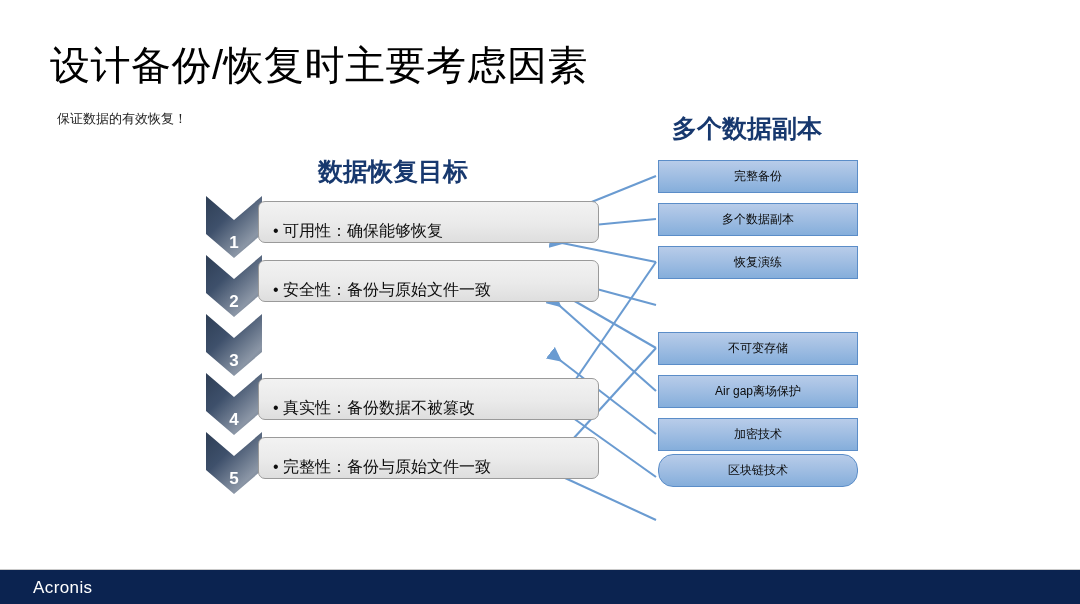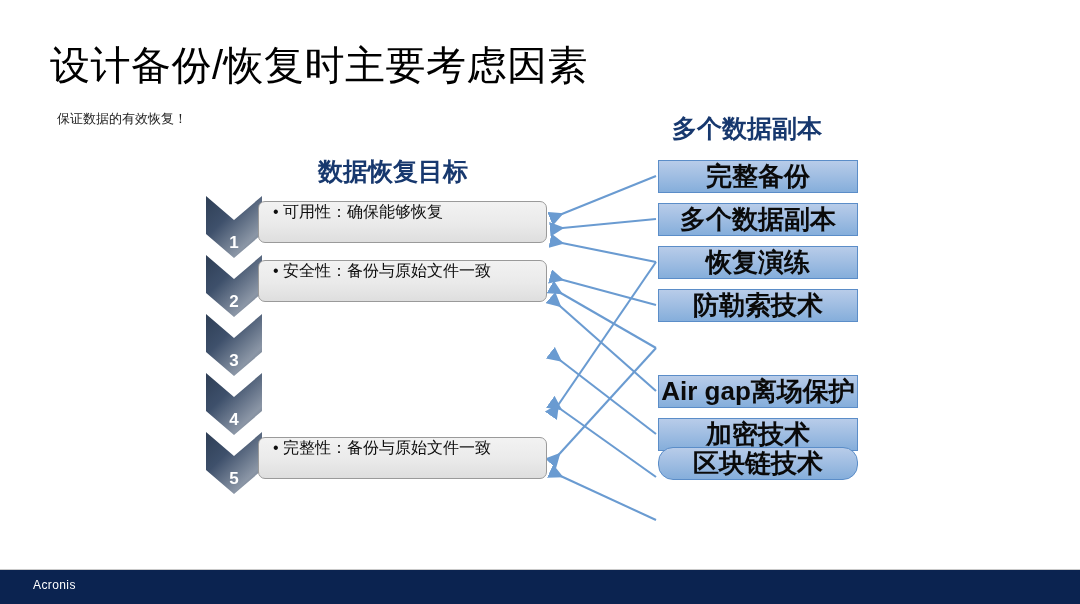--- a/index.html
+++ b/index.html
@@ -47,53 +47,53 @@
     clip-path:polygon(0 0,28px 24px,56px 0,56px 38px,28px 62px,0 38px);
   }
   .chev-num{
     position:absolute;left:0;top:0;width:56px;height:62px;
     display:flex;align-items:flex-end;justify-content:center;
     padding-bottom:5px;box-sizing:border-box;
     color:#ffffff;font-size:17px;font-weight:bold;
     pointer-events:none;
   }
   .goal-box{
-    position:absolute;left:52px;top:5px;width:289px;height:42px;
+    position:absolute;left:52px;top:5px;width:341px;height:42px;
     background:linear-gradient(180deg,#f2f2f2 0%,#eaeaea 55%,#dedede 100%);
     border:1.3px solid #9a9a9a;border-radius:7px;
     box-sizing:border-box;
-    display:flex;align-items:flex-start;
+    display:flex;align-items:flex-end;
   }
   .goal-text{
     font-size:16px;color:#0d0d0d;padding-left:14px;white-space:nowrap;
   }
   .goal-text::before{content:"• ";}
 
   
   #right-list{position:absolute;left:658px;top:160px;width:200px;height:380px;}
   .req-box{
     position:absolute;left:0;width:200px;height:33px;
     background:linear-gradient(180deg,#b8cce9 0%,#9fbde2 50%,#85aedb 100%);
     border:1.2px solid #5b8dc8;
     box-sizing:border-box;
     display:flex;align-items:center;justify-content:center;
   }
-  .req-text{font-size:26px;color:#0a0a0a;white-space:nowrap;font-weight:bold;}
+  .req-text{font-size:12px;color:#0a0a0a;white-space:nowrap;}
 
   
   #arrows{position:absolute;left:0;top:0;width:1080px;height:604px;pointer-events:none;}
 
   
   #footer{
     position:absolute;left:0;bottom:0;width:1080px;height:34px;
     background:#0b2350;
   }
   .footer-logo{
     position:absolute;left:33px;top:8px;
-    color:#ffffff;font-size:12px;letter-spacing:0.4px;
+    color:#ffffff;font-size:17px;letter-spacing:0.4px;
   }
   .footer-rule{
     position:absolute;left:0;bottom:34px;width:1080px;height:1px;
     background:#c9c9c9;
   }
 </style>
 </head>
 <body>
 
 <div id="slide">
@@ -149,20 +149,23 @@
     </div>
 
     <div class="chev-row" style="top:118px;">
       <div class="chevron"></div>
       <div class="chev-num">3</div>
     </div>
 
     <div class="chev-row" style="top:177px;">
       <div class="chevron"></div>
       <div class="chev-num">4</div>
+      <div class="goal-box">
+        <span class="goal-text">真实性：备份数据不被篡改</span>
+      </div>
     </div>
 
     <div class="chev-row" style="top:236px;">
       <div class="chevron"></div>
       <div class="chev-num">5</div>
       <div class="goal-box">
         <span class="goal-text">完整性：备份与原始文件一致</span>
       </div>
     </div>
 
@@ -171,30 +174,30 @@
   <div id="right-list">
     <div class="req-box" style="top:0px;">
         <span class="req-text">完整备份</span>
       </div>
     <div class="req-box" style="top:43px;justify-content:center;">
         <span class="req-text">多个数据副本</span>
       </div>
     <div class="req-box" style="top:86px;">
         <span class="req-text">恢复演练</span>
       </div>
-    <div class="req-box" style="top:129px;">
-        <span class="req-text">防勒索技术</span>
+    <div class="req-box" style="top:172px;">
+        <span class="req-text">不可变存储</span>
       </div>
     <div class="req-box" style="top:215px;">
         <span class="req-text">Air gap离场保护</span>
       </div>
     <div class="req-box" style="top:258px;">
         <span class="req-text">加密技术</span>
       </div>
-    <div class="req-box" style="top:287px;border-radius:15px;">
+    <div class="req-box" style="top:294px;border-radius:15px;">
         <span class="req-text">区块链技术</span>
       </div>
   </div>
 
   <div class="footer-rule"></div>
   <div id="footer">
     <div class="footer-logo">Acronis</div>
   </div>
 
 </div>

